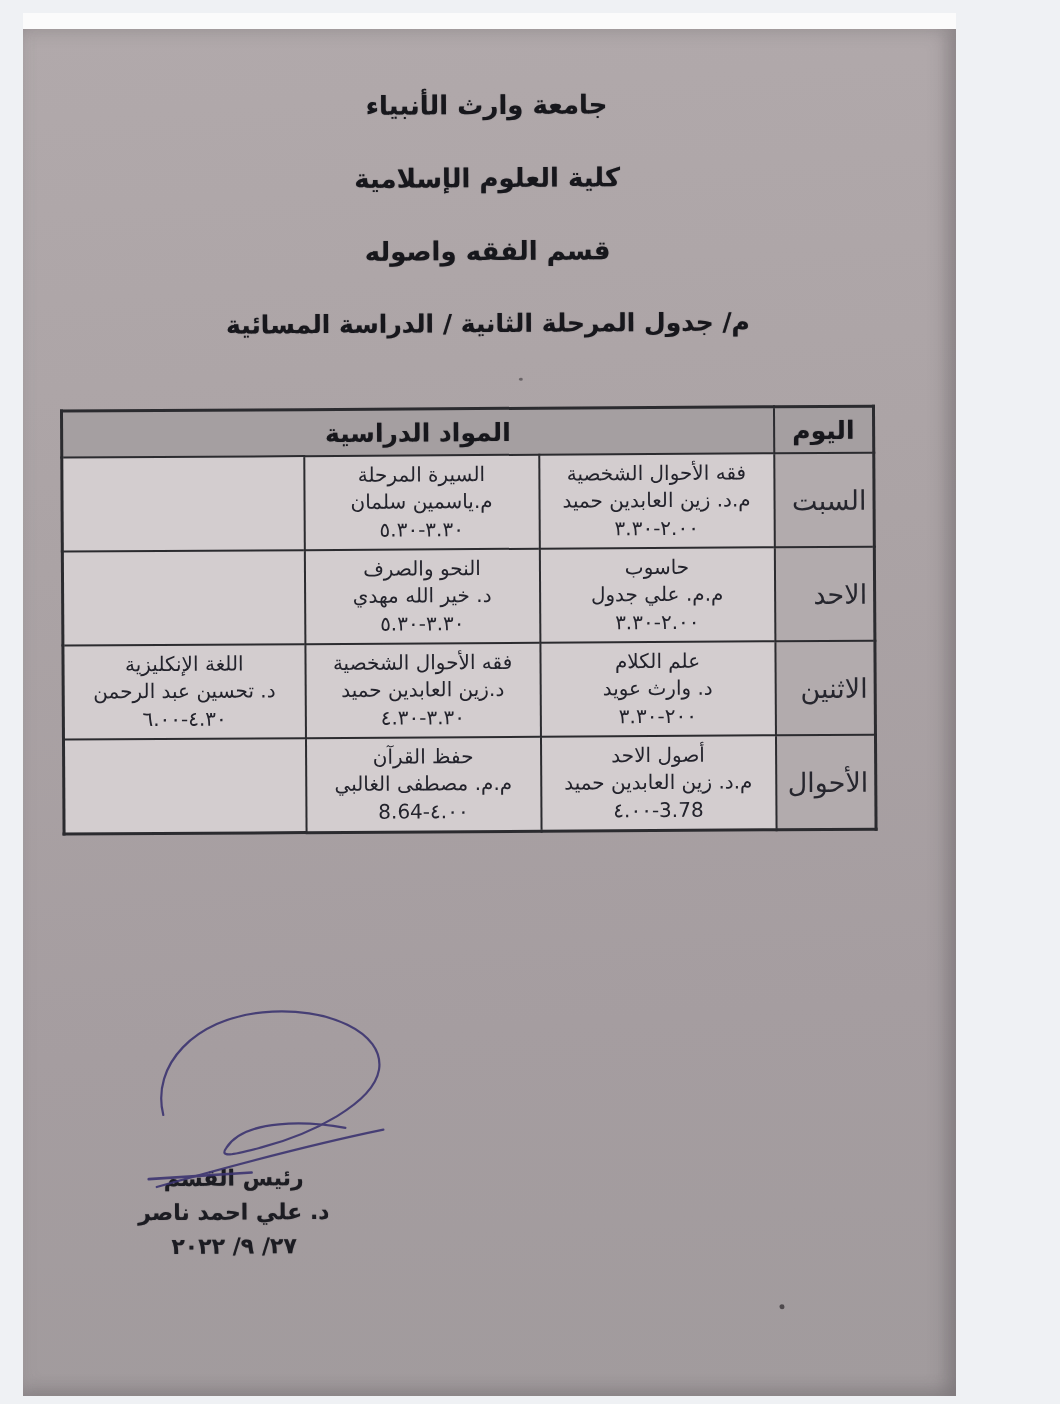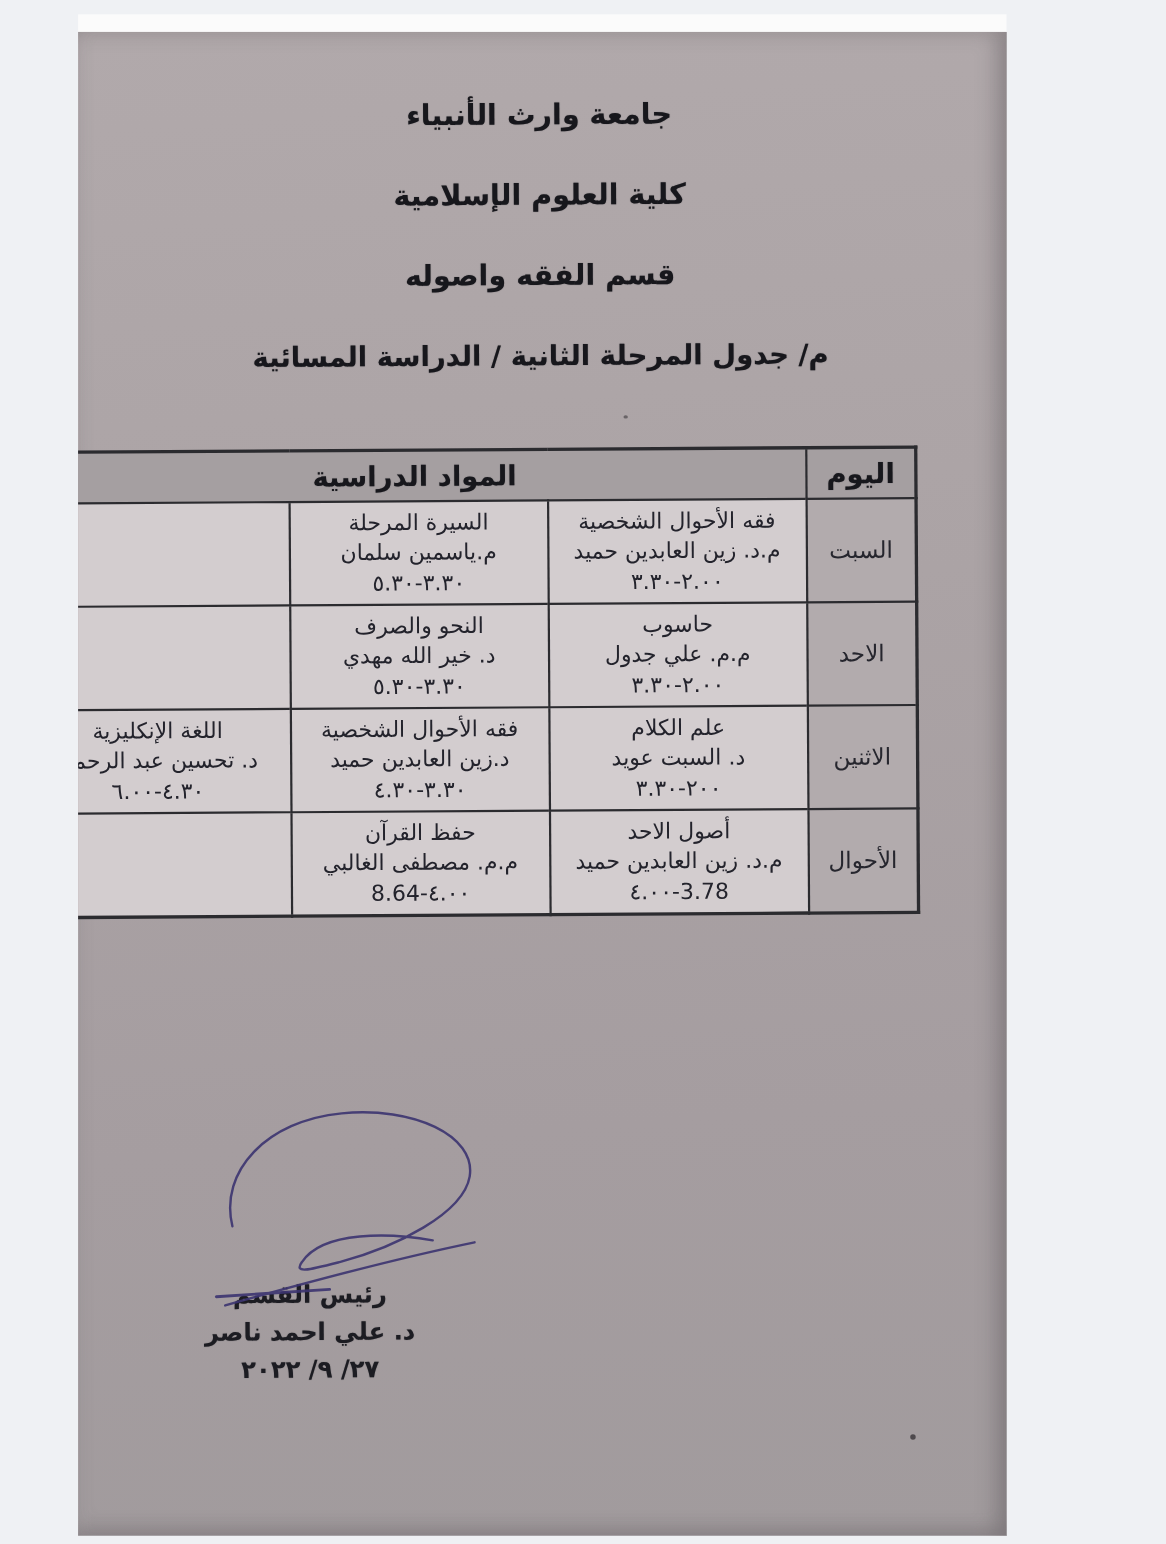--- a/index.html
+++ b/index.html
@@ -4,23 +4,22 @@
 <style>
   html,body{margin:0;padding:0;}
   body{
     width:1060px;height:1404px;
     background:#eff1f4;
     overflow:hidden;
     position:relative;
     font-family:"DejaVu Sans", sans-serif;
   }
   .photo{
-    position:absolute;left:23px;top:13px;width:844px;height:1383px;
+    position:absolute;left:23px;top:13px;width:933px;height:1383px;
     background:#fbfbfb;
-    margin-left:48px;
   }
   .paper{
     position:absolute;left:0;top:16px;right:0;bottom:0;
     background:linear-gradient(176deg,#b1a9ab 0%,#aba3a5 38%,#a59da0 72%,#a19b9d 100%);
     box-shadow:inset -10px 0 18px rgba(70,64,68,.28),
                inset 0 -8px 16px rgba(70,64,68,.14),
                inset 6px 2px 12px rgba(255,255,255,.07);
     overflow:hidden;
   }
   .content{
@@ -57,21 +56,21 @@
   table.schedule{border-width:3px;}
   th.day-h,th.subjects-h{
     background:#a59fa1;
     font-size:25px;font-weight:bold;color:#17171c;
     height:40px;padding:2px 8px;
     text-shadow:0 0 1px rgba(20,20,25,.4);
   }
   td{height:84px;vertical-align:middle;padding:4px 6px;}
   td.day{
     background:#b2abad;
-    font-size:21px;text-align:center;color:#26262e;
+    font-size:27px;text-align:right;color:#26262e;
   }
   td.slot{
     background:#d3cdcf;
     text-align:center;font-size:20px;line-height:1.38;
   }
   td.slot .sub,.teach,.time{display:block;}
   
   .sig-svg{
     position:absolute;left:97px;top:976px;width:270px;height:190px;
     pointer-events:none;z-index:3;
@@ -143,21 +142,21 @@
               <span class="teach">د. خير الله مهدي</span>
               <span class="time">٣.٣٠-٥.٣٠</span>
             </td>
             <td class="slot"></td>
           </tr>
 
           <tr>
             <td class="day">الاثنين</td>
             <td class="slot">
               <span class="sub">علم الكلام</span>
-              <span class="teach">د. السبت عويد</span>
+              <span class="teach">د. وارث عويد</span>
               <span class="time">٢٠٠-٣.٣٠</span>
             </td>
             <td class="slot">
               <span class="sub">فقه الأحوال الشخصية</span>
               <span class="teach">د.زين العابدين حميد</span>
               <span class="time">٣.٣٠-٤.٣٠</span>
             </td>
             <td class="slot">
               <span class="sub">اللغة الإنكليزية</span>
               <span class="teach">د. تحسين عبد الرحمن</span>

